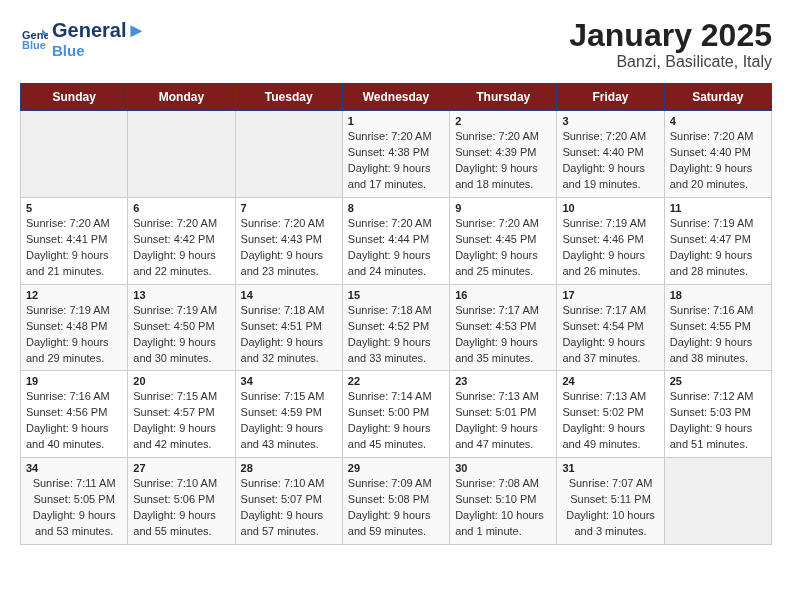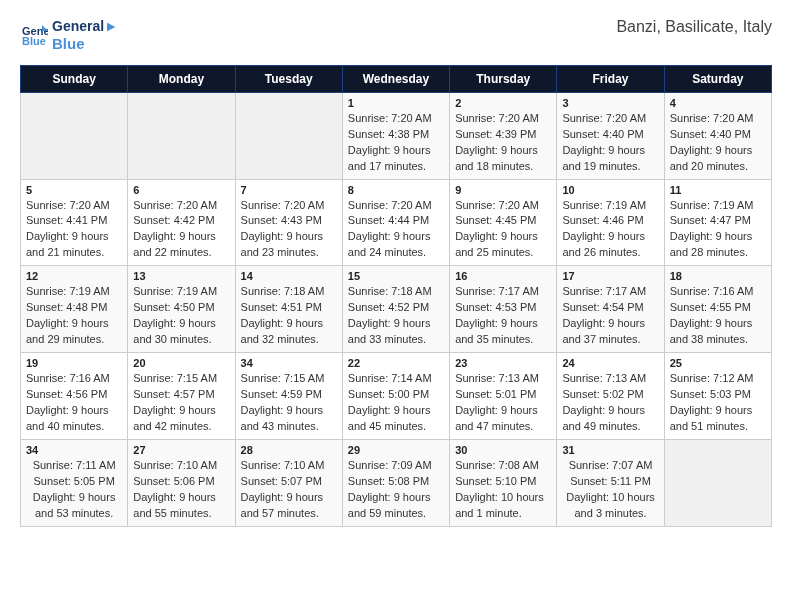--- a/index.html
+++ b/index.html
@@ -43,21 +43,21 @@
       font-size: 16px;
       font-weight: normal;
       color: #444;
     }
     table {
       width: 100%;
       border-collapse: collapse;
       table-layout: fixed;
     }
     thead tr th {
-      background: #0f172a;
+      background: #7f1d1d;
       color: #fff;
       font-size: 12px;
       font-weight: bold;
       padding: 6px 4px;
       text-align: center;
       border: 1px solid #1a4080;
     }
     tbody tr td {
       border: 1px solid #ccc;
       vertical-align: top;
@@ -91,25 +91,26 @@
 <div class="page">
   <div class="header-row">
     <div class="logo">
       <svg class="logo-icon" viewBox="0 0 28 28" xmlns="http://www.w3.org/2000/svg">
         <rect x="0" y="0" width="28" height="28" fill="none"></rect>
         <text x="2" y="14" font-size="11" font-weight="bold" fill="#1a3a6b">General</text>
         <text x="2" y="24" font-size="11" font-weight="bold" fill="#4a90d9">Blue</text>
         <polygon points="22,4 28,10 22,10" fill="#4a90d9"></polygon>
       </svg>
       <div>
-        <div style="font-size:14px;font-weight:bold;color:#1a3a6b;line-height:1.2;">General<span style="color:#4a90d9">►</span></div>
+        <div style="font-size:20px;font-weight:bold;color:#1a3a6b;line-height:1.2;">General<span style="color:#4a90d9">►</span></div>
         <div style="font-size:15px;font-weight:bold;color:#4a90d9;line-height:1.2;">Blue</div>
       </div>
     </div>
     <div class="title-block">
+      <h1>January 2025</h1>
       <h2>Banzi, Basilicate, Italy</h2>
     </div>
   </div>
 
   <table>
     <thead>
       <tr>
       <th>Sunday</th>
           <th>Monday</th>
           <th>Tuesday</th>

